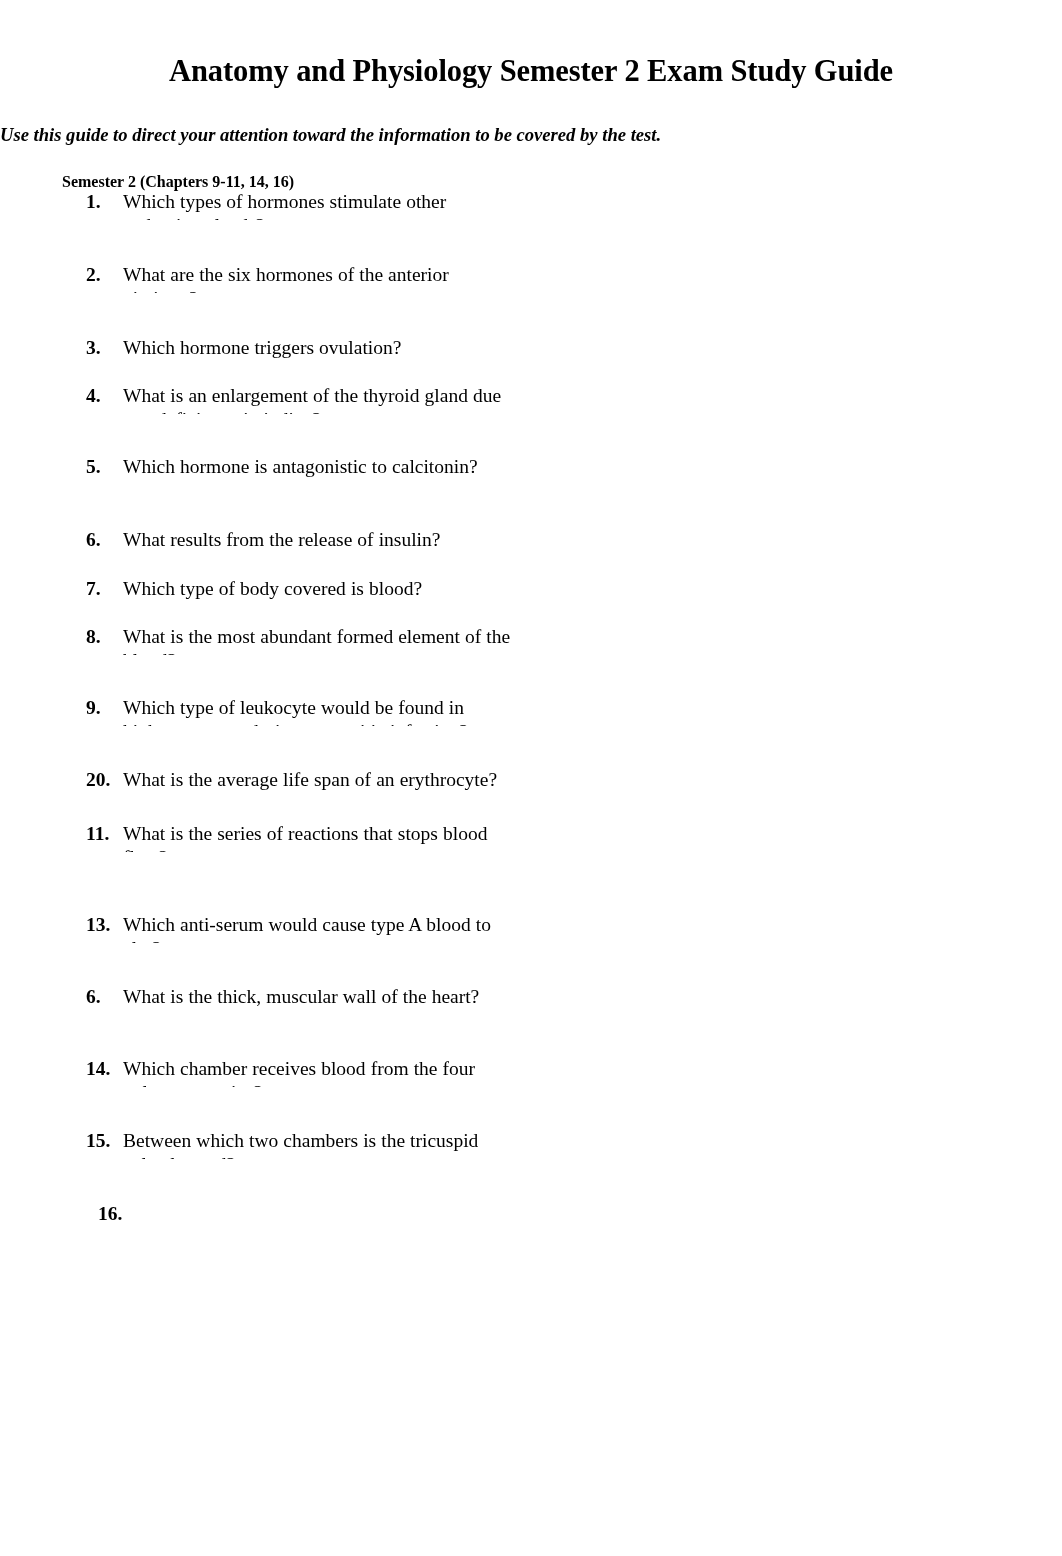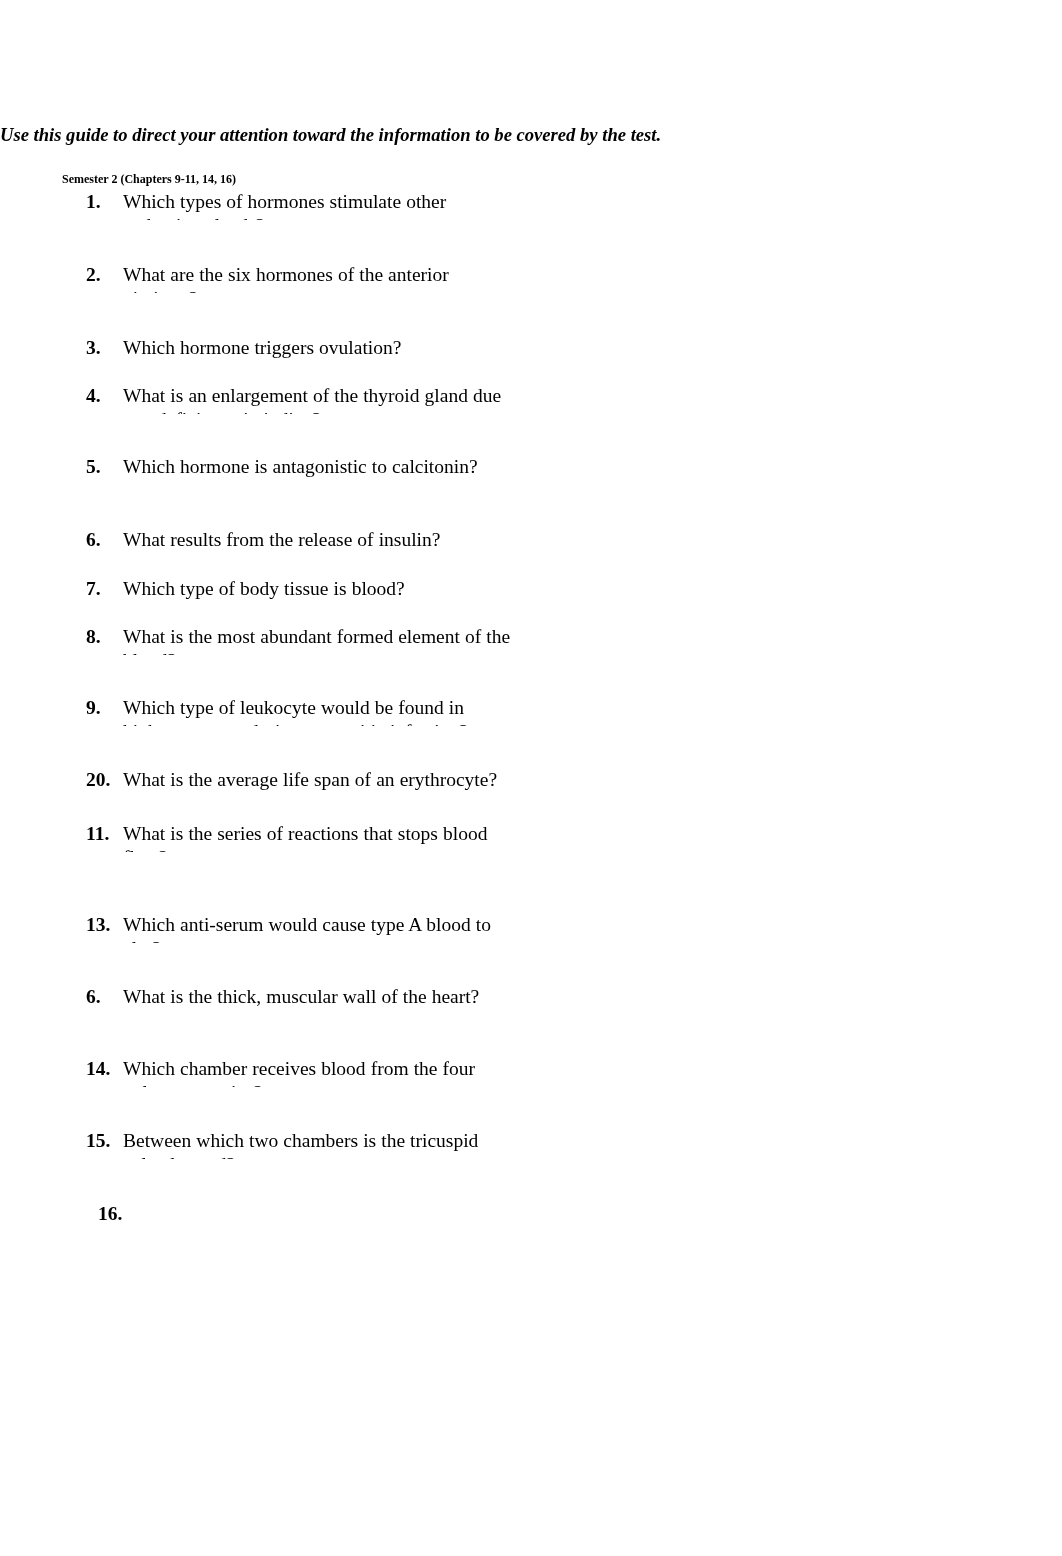--- a/index.html
+++ b/index.html
@@ -46,21 +46,21 @@
     font-style: italic;
     font-size: 18.6px;
     line-height: 1.2;
   }
 
   .section-heading {
     position: absolute;
     left: 62px;
     top: 172px;
     font-weight: bold;
-    font-size: 12px;
+    font-size: 16px;
     line-height: 1.2;
   }
 
   
   .column {
     position: absolute;
     top: 190px;
   }
   .col-left  { left: 86px;  width: 430px; }
   .col-right { left: 588px; width: 438px; }
@@ -120,20 +120,21 @@
   .blur-num-sharp .qnum {
     filter: none;
     opacity: 1;
   }
 </style>
 </head>
 <body>
 
 <div class="page">
 
+  <div class="doc-title">Anatomy and Physiology Semester 2 Exam Study Guide</div>
 
   <div class="doc-subtitle">Use this guide to direct your attention toward the information to be covered by the test.</div>
 
   <div class="section-heading">Semester 2 (Chapters 9-11, 14, 16)</div>
 
   <div class="column col-left">
 
     <div class="qitem clip-2nd" style="top:0px">
       <span class="qnum">1.</span>
       <span class="qtext">Which types of hormones stimulate other endocrine glands?</span>
@@ -159,21 +160,21 @@
       <span class="qtext">Which hormone is antagonistic to calcitonin?</span>
     </div>
 
     <div class="qitem" style="top:338px">
       <span class="qnum">6.</span>
       <span class="qtext">What results from the release of insulin?</span>
     </div>
 
     <div class="qitem" style="top:387px">
       <span class="qnum">7.</span>
-      <span class="qtext">Which type of body tissue is blood?</span>
+      <span class="qtext">Which type of body covered is blood?</span>
     </div>
 
     <div class="qitem clip-2nd" style="top:435px">
       <span class="qnum">8.</span>
       <span class="qtext">What is the most abundant formed element of the blood?</span>
     </div>
 
     <div class="qitem clip-2nd" style="top:506px">
       <span class="qnum">9.</span>
       <span class="qtext">Which type of leukocyte would be found in higher amounts during a parasitic infection?</span>

